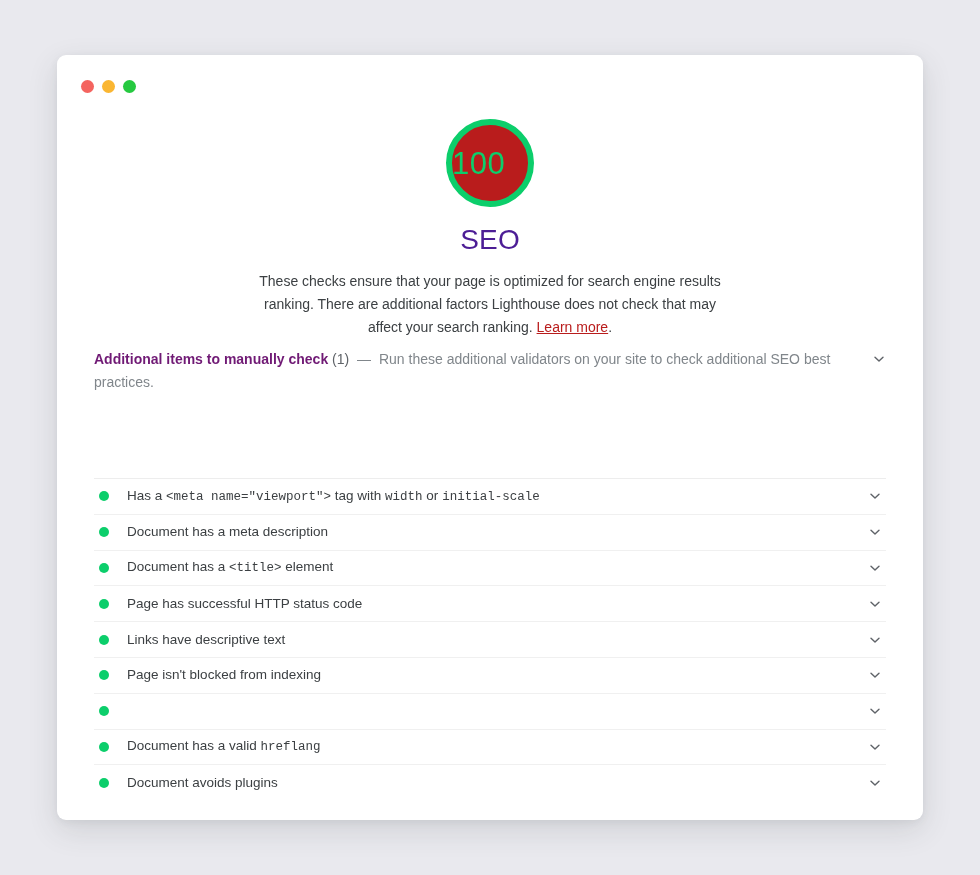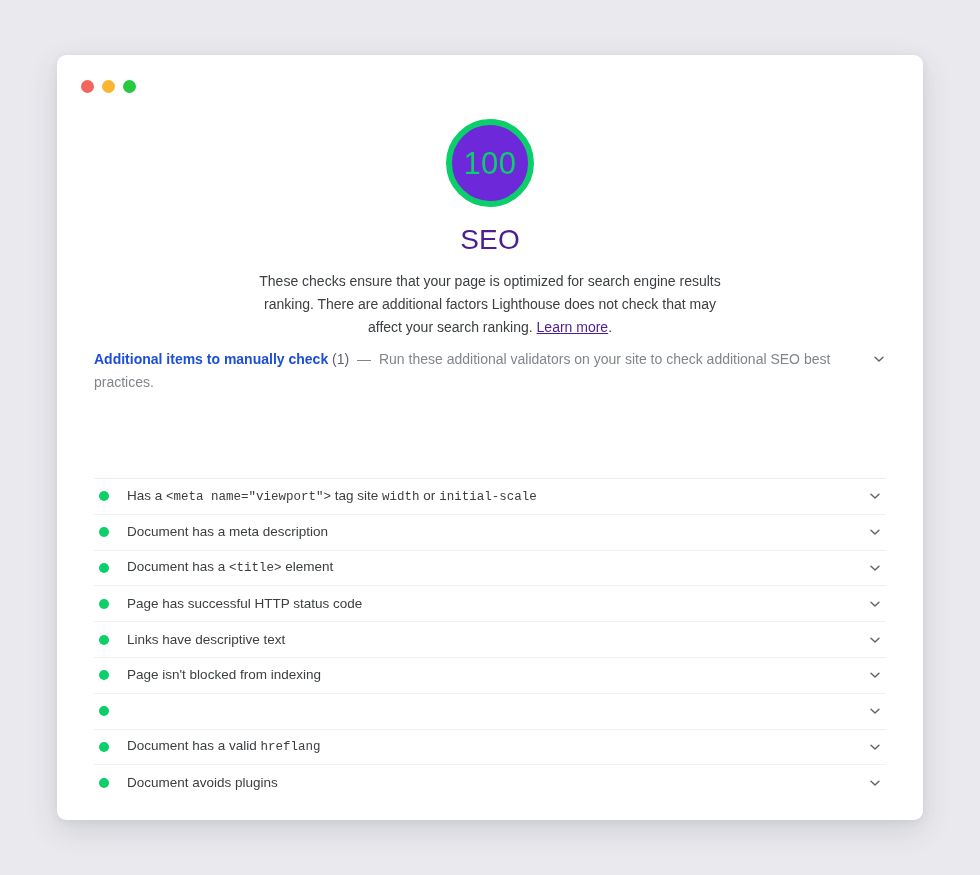--- a/index.html
+++ b/index.html
@@ -57,25 +57,24 @@
     top: 64px;
     width: 100%;
     text-align: center;
   }
   .gauge {
     width: 88px;
     height: 88px;
     margin: 0 auto;
     border-radius: 50%;
     border: 6px solid #0cce6b;
-    background: #6d28d9;
+    background: #b91c1c;
     box-sizing: border-box;
     display: flex;
     align-items: center;
-    justify-content: center;
   }
   .gauge-value {
     font-size: 31px;
     color: #0cce6b;
     font-weight: 400;
     letter-spacing: 0.5px;
     line-height: 1;
   }
   .score-title {
     margin-top: 17px;
@@ -87,21 +86,21 @@
 
   .score-desc {
     margin: 14px auto 0;
     width: 470px;
     font-size: 14px;
     line-height: 23px;
     color: #3c4043;
     text-align: center;
   }
   .learn-more {
-    color: #4c1d95;
+    color: #b91c1c;
     text-decoration: underline;
   }
 
   
   .section {
     position: absolute;
     left: 37px;
     width: 792px;
   }
   .manual-section { top: 293px; }
@@ -112,21 +111,21 @@
     padding-right: 40px;
     min-height: 26px;
   }
   .section-head-text {
     font-size: 14px;
     line-height: 23px;
     color: #3c4043;
   }
   .sec-title {
     font-weight: bold;
-    color: #1d4ed8;
+    color: #701a75;
   }
   .sec-count {
     color: #5f6368;
     font-weight: normal;
   }
   .sec-dash {
     color: #80868b;
     padding: 0 4px;
   }
   .sec-sub {
@@ -239,21 +238,21 @@
       </span>
     </div>
   </div>
 
 
   <div class="section-rule rule-passed"></div>
 
   <div class="audit-list">
       <div class="audit-row">
         <span class="status-dot"></span>
-        <span class="audit-text"><span>Has a </span><code class="mono">&lt;meta name="viewport"&gt;</code><span> tag site </span><code class="mono">width</code><span> or </span><code class="mono">initial-scale</code></span>
+        <span class="audit-text"><span>Has a </span><code class="mono">&lt;meta name="viewport"&gt;</code><span> tag with </span><code class="mono">width</code><span> or </span><code class="mono">initial-scale</code></span>
         <span class="row-chev"><svg viewBox="0 0 14 14" width="14" height="14" fill="none" stroke="currentColor" stroke-width="1.4" stroke-linecap="round" stroke-linejoin="round">
             <path d="M3 5.2 L7 9 L11 5.2"></path>
           </svg></span>
       </div>
       <div class="audit-row">
         <span class="status-dot"></span>
         <span class="audit-text"><span>Document has a meta description</span></span>
         <span class="row-chev"><svg viewBox="0 0 14 14" width="14" height="14" fill="none" stroke="currentColor" stroke-width="1.4" stroke-linecap="round" stroke-linejoin="round">
             <path d="M3 5.2 L7 9 L11 5.2"></path>
           </svg></span>

